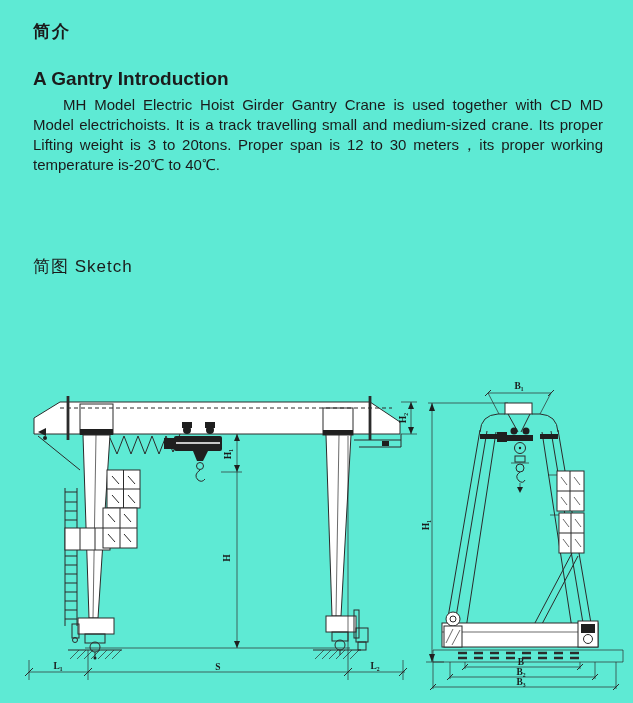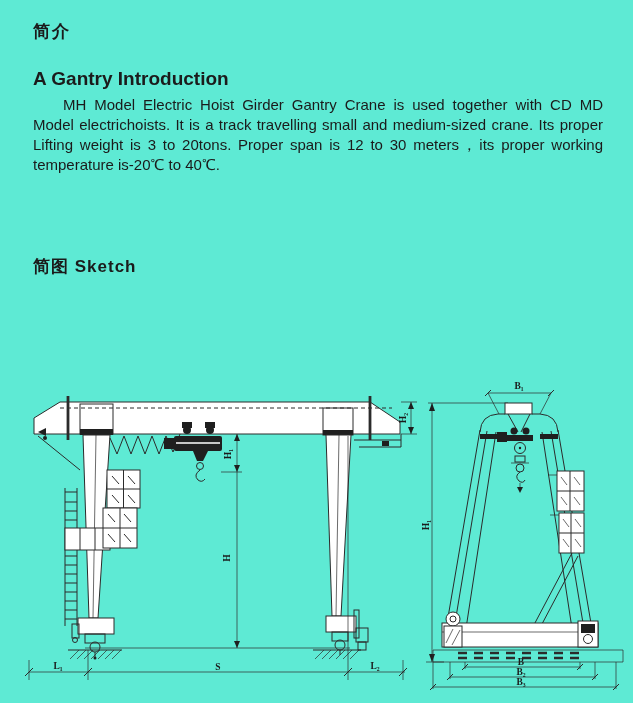--- a/index.html
+++ b/index.html
@@ -6,21 +6,21 @@
   body{
     width:633px;height:703px;background:#ffffff;position:relative;
     font-family:"Liberation Sans",sans-serif;color:#1b1b1b;
   }
   .page{position:absolute;inset:0;background:#5eead4;overflow:hidden;}
   #doc{position:absolute;left:33px;top:22px;width:570px;}
   h1.cn-title{font-size:17px;line-height:20px;margin:0 0 26px 0;letter-spacing:2px;font-weight:bold;}
   p.zh{font-size:12.4px;line-height:22px;margin:0;text-indent:2em;text-align:justify;}
   h2.en-title{font-size:19px;line-height:22px;margin:17px 0 5px 0;font-weight:bold;}
   p.en{font-size:15px;line-height:20px;margin:0;text-indent:2em;text-align:justify;}
-  h3.sk-title{font-size:17px;line-height:20px;margin:82px 0 0 0;font-weight:bold;letter-spacing:1px;}
+  h3.sk-title{font-size:17px;line-height:20px;margin:82px 0 0 0;font-weight:normal;letter-spacing:1px;}
   .drawing{position:absolute;}
   #front-view{left:24px;top:386px;}
   #side-view{left:420px;top:375px;}
   svg *{fill:none;stroke:#2b2b2b;stroke-width:1;}
   svg .f{fill:#1f1f1f;stroke:none;}
   svg .w{fill:#ffffff;}
   svg .thin{stroke-width:0.7;}
   svg .th{stroke-width:2.8;}
   svg .dash{stroke-dasharray:4 3;}
   svg .bdash{stroke-dasharray:9 7;stroke-width:2.4;}

